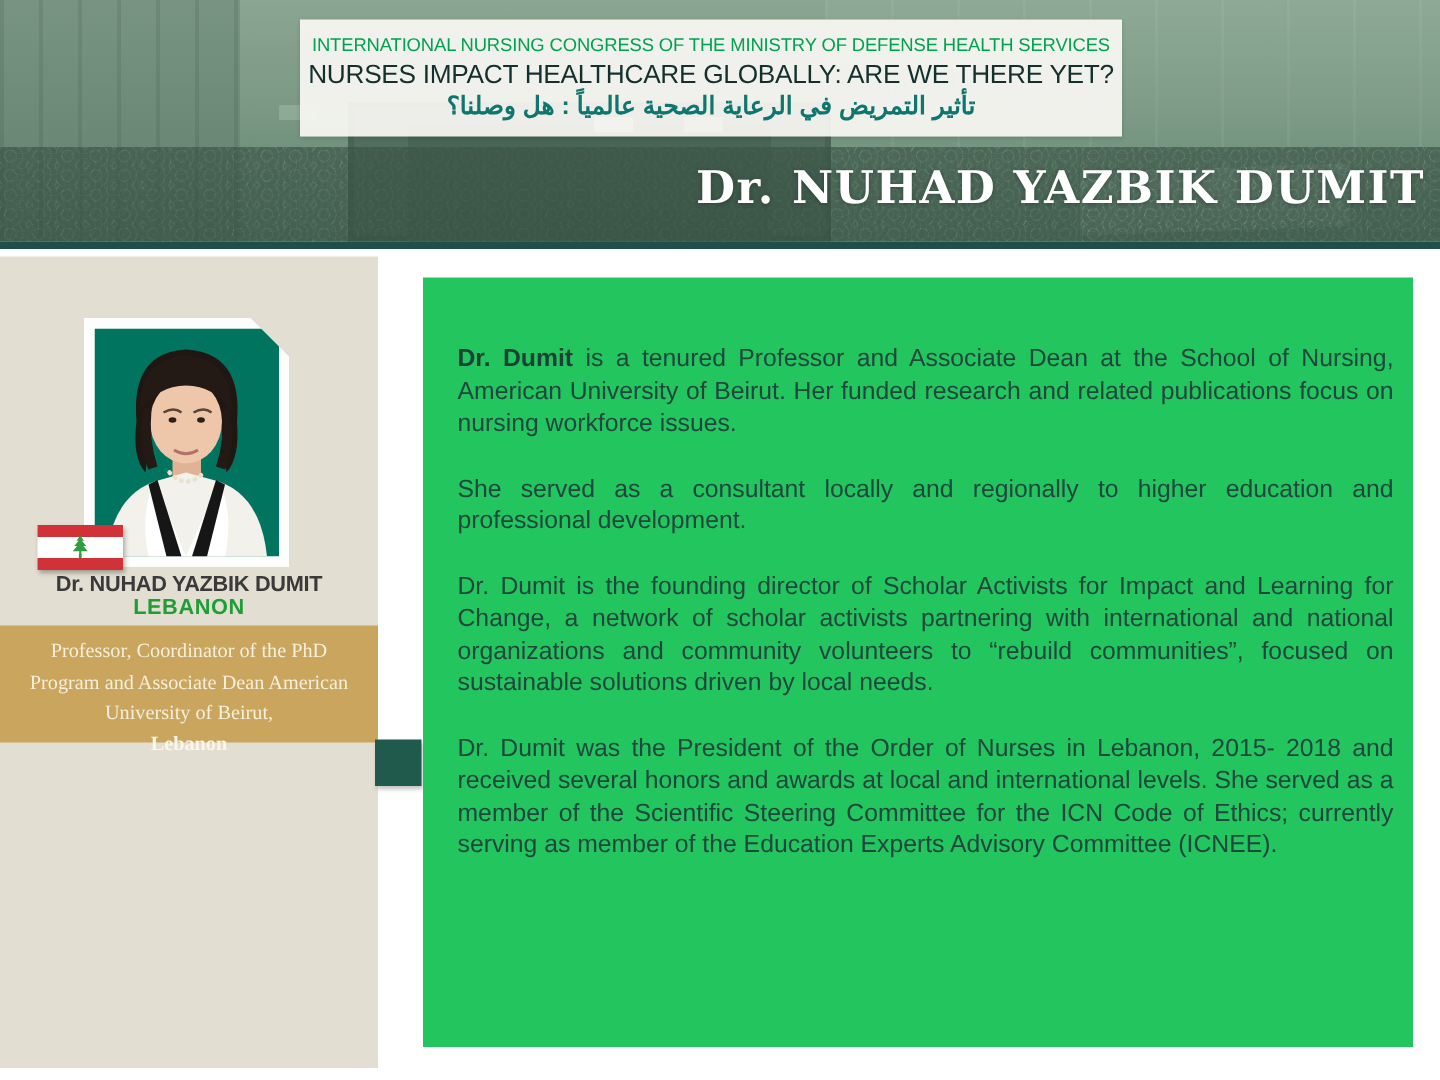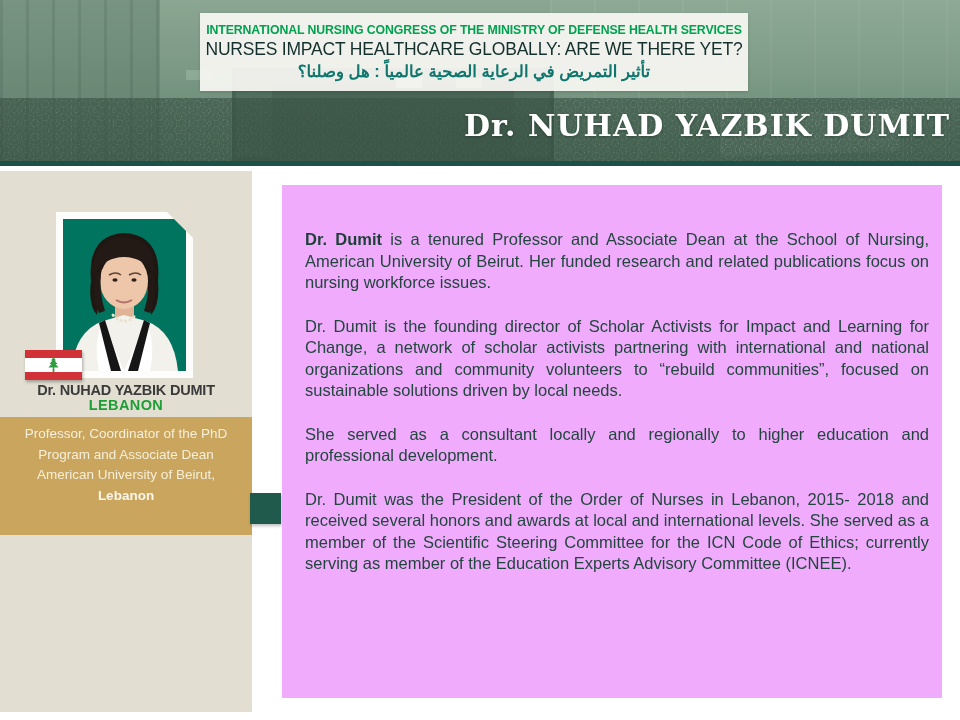--- a/index.html
+++ b/index.html
@@ -57,21 +57,21 @@
   .banner-line{
     position:absolute;left:0;top:161px;width:960px;height:5px;background:#1d5048;
   }
   
   .header-box{
     position:absolute;left:200px;top:13px;width:548px;height:78px;
     background:rgba(249,248,243,.93);
     display:flex;flex-direction:column;align-items:center;justify-content:center;
     text-align:center;box-shadow:0 1px 3px rgba(0,0,0,.15);
   }
-  .hb-line1{color:#00a24f;font-weight:bold;font-size:12.3px;letter-spacing:-.1px;line-height:17px;}
+  .hb-line1{color:#00a24f;font-weight:normal;font-size:12.3px;letter-spacing:-.1px;line-height:17px;}
   .hb-line2{color:#14302d;font-weight:normal;font-size:17.5px;letter-spacing:-.2px;line-height:21px;}
   .hb-line3{color:#0f766e;font-weight:600;font-size:16.5px;line-height:23px;direction:rtl;}
   
   .speaker-title{
     position:absolute;right:10px;top:108px;
     font-family:"DejaVu Serif",serif;font-weight:bold;font-size:30px;
     color:#ffffff;letter-spacing:1px;white-space:nowrap;
     text-shadow:0 1px 3px rgba(20,40,32,.45);
   }
   
@@ -93,34 +93,34 @@
   .flag .band-top,.flag .band-bottom{position:absolute;left:0;width:57px;height:8px;background:#d03238;}
   .flag .band-top{top:0;}
   .flag .band-bottom{bottom:0;}
   .flag svg{position:absolute;left:21px;top:7px;}
   .photo-caption{
     position:absolute;left:0;top:212px;width:252px;text-align:center;line-height:15px;
   }
   .cap-name{color:#3a3a3a;font-weight:bold;font-size:14.5px;letter-spacing:-.2px;}
   .cap-country{color:#1e9e35;font-weight:bold;font-size:14.5px;letter-spacing:.4px;}
   .role-box{
-    position:absolute;left:0;top:246px;width:252px;height:118px;
+    position:absolute;left:0;top:246px;width:252px;height:78px;
     background:#c9a55e;box-sizing:border-box;padding:7px 9px 0;
     text-align:center;color:#f6efdb;
-    font-family:Liberation Sans, sans-serif;font-size:13.5px;line-height:20.5px;
+    font-family:Liberation Serif, serif;font-size:13.5px;line-height:20.5px;
   }
   .role-box b{color:#fbf6e8;}
   .teal-square{
     position:absolute;left:250px;top:493px;width:31px;height:31px;background:#1f5a4d;
     box-shadow:1px 2px 3px rgba(0,0,0,.25);
   }
   
   .content{
     position:absolute;left:282px;top:185px;width:660px;height:513px;
-    background:#f0abfc;box-sizing:border-box;padding:44px 13px 0 23px;
+    background:#22c55e;box-sizing:border-box;padding:44px 13px 0 23px;
   }
   .content p{
     margin:0 0 22px;color:#21463d;font-size:16.5px;line-height:21.5px;
     text-align:justify;
   }
   .content p b{color:#1c3f37;}
 </style>
 </head>
 <body>
 
@@ -197,16 +197,16 @@
   <div class="role-box">
     <span>Professor, Coordinator of the PhD Program and Associate Dean American University of Beirut,</span><br>
     <b>Lebanon</b>
   </div>
 </div>
 
 <div class="teal-square"></div>
 
 <div class="content">
   <p><b>Dr. Dumit</b><span> is a tenured Professor and Associate Dean at the School of Nursing, American University of Beirut.  Her funded research and related publications focus on nursing workforce issues.</span></p>
+  <p>She served as a consultant locally and regionally to higher education and professional development.</p>
   <p>Dr. Dumit is the founding director of Scholar Activists for Impact and Learning for Change, a network of scholar activists partnering with international and national organizations and community volunteers to “rebuild communities”, focused on sustainable solutions driven by local needs.</p>
-  <p>She served as a consultant locally and regionally to higher education and professional development.</p>
   <p>Dr. Dumit was the President of the Order of Nurses in Lebanon, 2015- 2018 and received several honors and awards at local and international levels. She served as a member of the Scientific Steering Committee for the ICN Code of Ethics; currently serving as member of the Education Experts Advisory Committee (ICNEE).</p>
 </div>
 
 </body></html>

